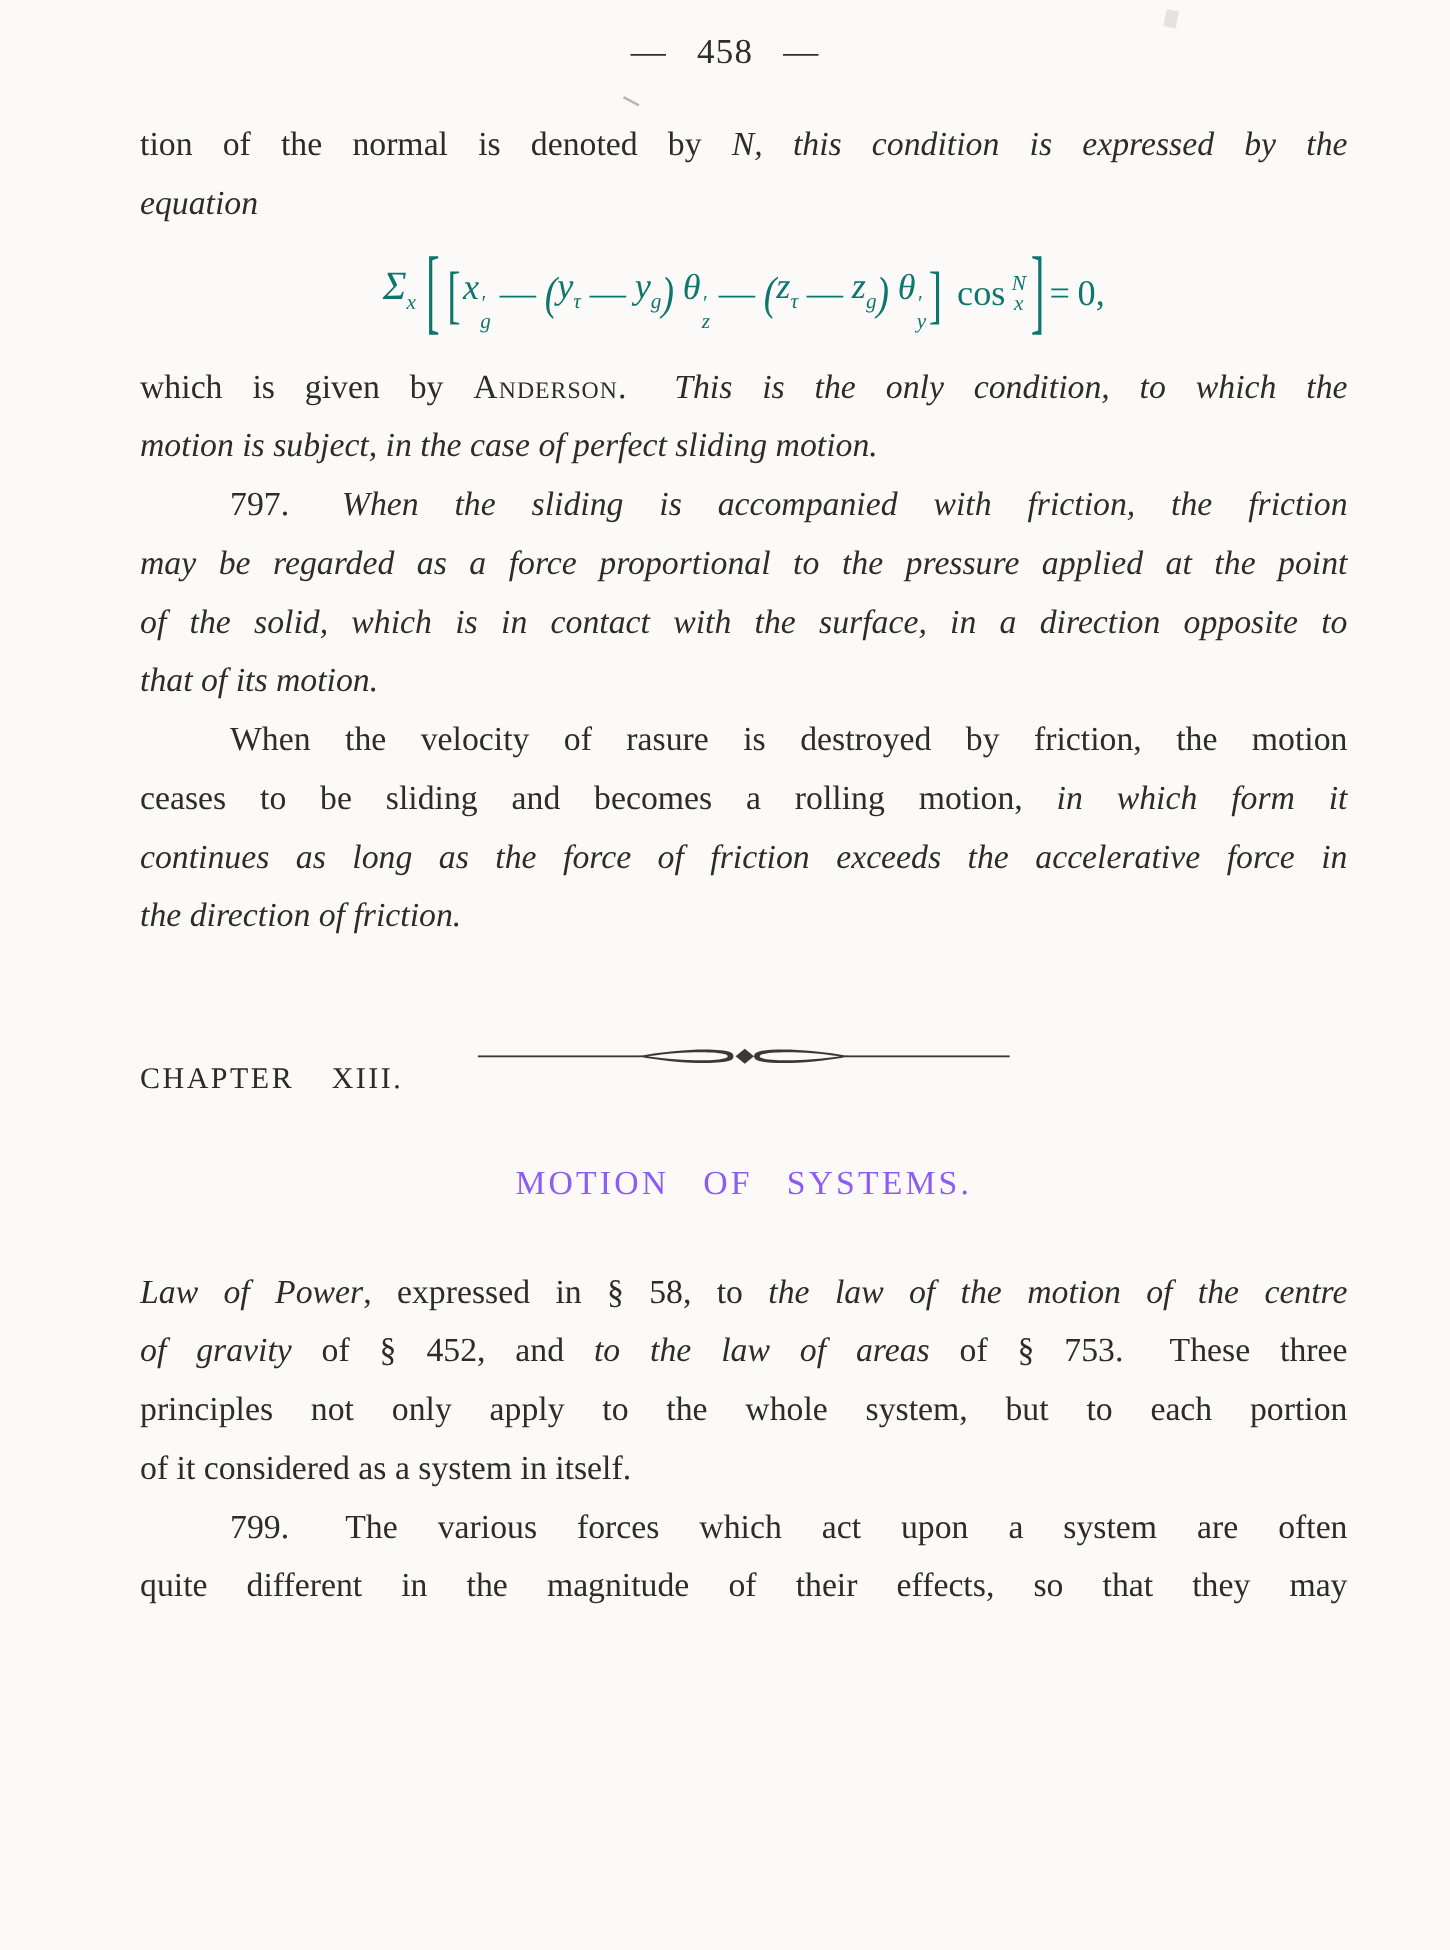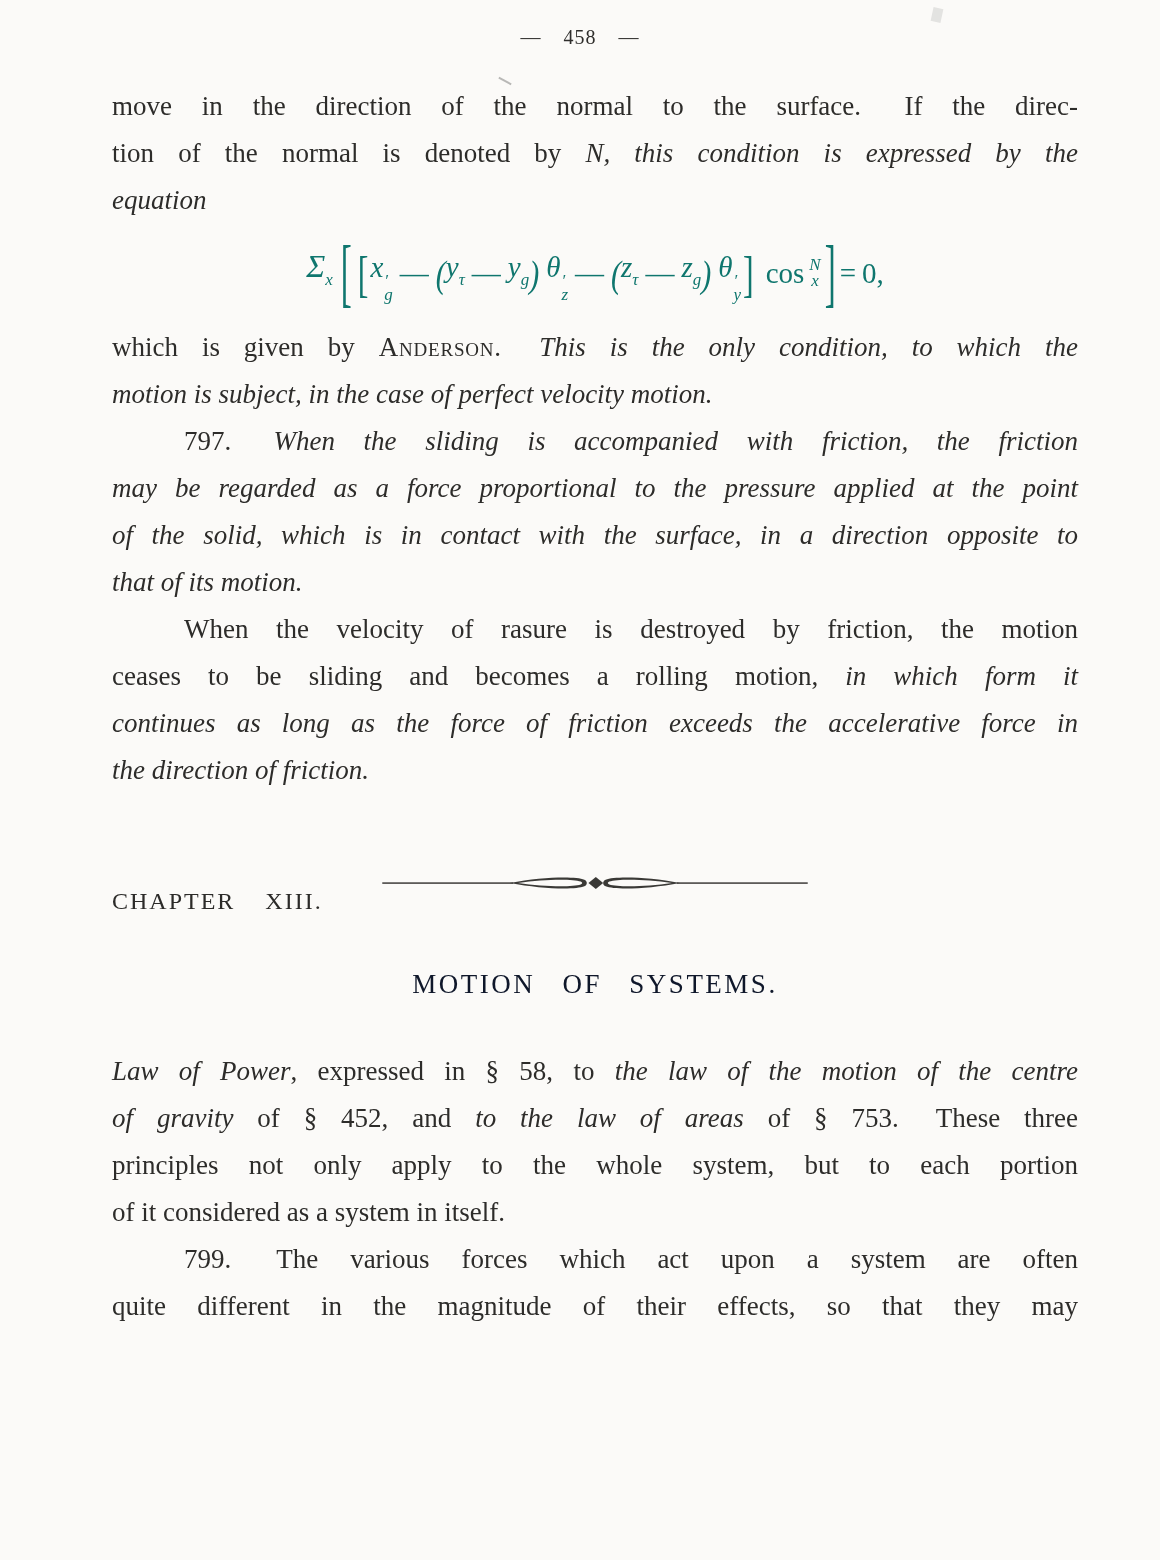--- a/index.html
+++ b/index.html
@@ -21,21 +21,21 @@
     background:rgba(60,60,60,.35); transform:rotate(28deg);
   }
   .page::after {
     content:""; position:absolute; left:932px; top:8px; width:10px; height:14px;
     background:rgba(120,120,120,.18); transform:rotate(12deg);
   }
 
   .page-number {
     padding-top:26px;
     text-align:center;
-    font-size:20px;
+    font-size:28px;
     letter-spacing:1px;
     word-spacing:16px;
     color:#2f2e2c;
   }
 
   .content {
     margin:0 82px 0 112px; 
     font-size:27px;
     line-height:47px;
   }
@@ -99,34 +99,33 @@
     letter-spacing:2px;
     word-spacing:22px;
     color:#2c2b29;
   }
   .chapter-subtitle {
     margin-top:36px;
     text-align:center;
     font-size:27px;
     letter-spacing:2.5px;
     word-spacing:18px;
-    color:#0f172a;
+    color:#8b5cf6;
   }
 </style>
 </head>
 <body>
 
 <div class="page">
 
   <div class="page-number">— 458 —</div>
 
   <div class="content">
 
     <div class="para p-contact">
-        <div class="tline"><span class="run-r">move in the direction of the normal to the surface.  If the direc-</span></div>
         <div class="tline"><span class="run-r">tion of the normal is denoted by </span><span class="run-i">N, this condition is expressed by the</span></div>
         <div class="tline last"><span class="run-i">equation</span></div>
       </div>
 
     <div class="equation">
       <span class="eq-sigma"><span>Σ</span><span class="sub">x</span></span>
       <span class="br outer">[</span>
       <span class="br inner">[</span>
       <span class="eq-it"><span>x</span><span class="stk">
             <span class="stk-t">′</span>
@@ -160,21 +159,21 @@
           <span class="stk-t">N</span>
           <span class="stk-b">x</span>
         </span>
       <span class="br outer">]</span>
       <span class="eq-rm">=</span>
       <span class="eq-result">0,</span>
     </div>
 
     <div class="para">
         <div class="tline"><span class="run-r">which is given by </span><span class="run-sc">Anderson.</span><span class="run-r">  </span><span class="run-i">This is the only condition, to which the</span></div>
-        <div class="tline last"><span class="run-i">motion is subject, in the case of perfect velocity motion.</span></div>
+        <div class="tline last"><span class="run-i">motion is subject, in the case of perfect sliding motion.</span></div>
       </div>
 
     <div class="para">
         <div class="tline indent"><span class="run-r">797.  </span><span class="run-i">When the sliding is accompanied with friction, the friction</span></div>
         <div class="tline"><span class="run-i">may be regarded as a force proportional to the pressure applied at the point</span></div>
         <div class="tline"><span class="run-i">of the solid, which is in contact with the surface, in a direction opposite to</span></div>
         <div class="tline last"><span class="run-i">that of its motion.</span></div>
       </div>
 
     <div class="para">

